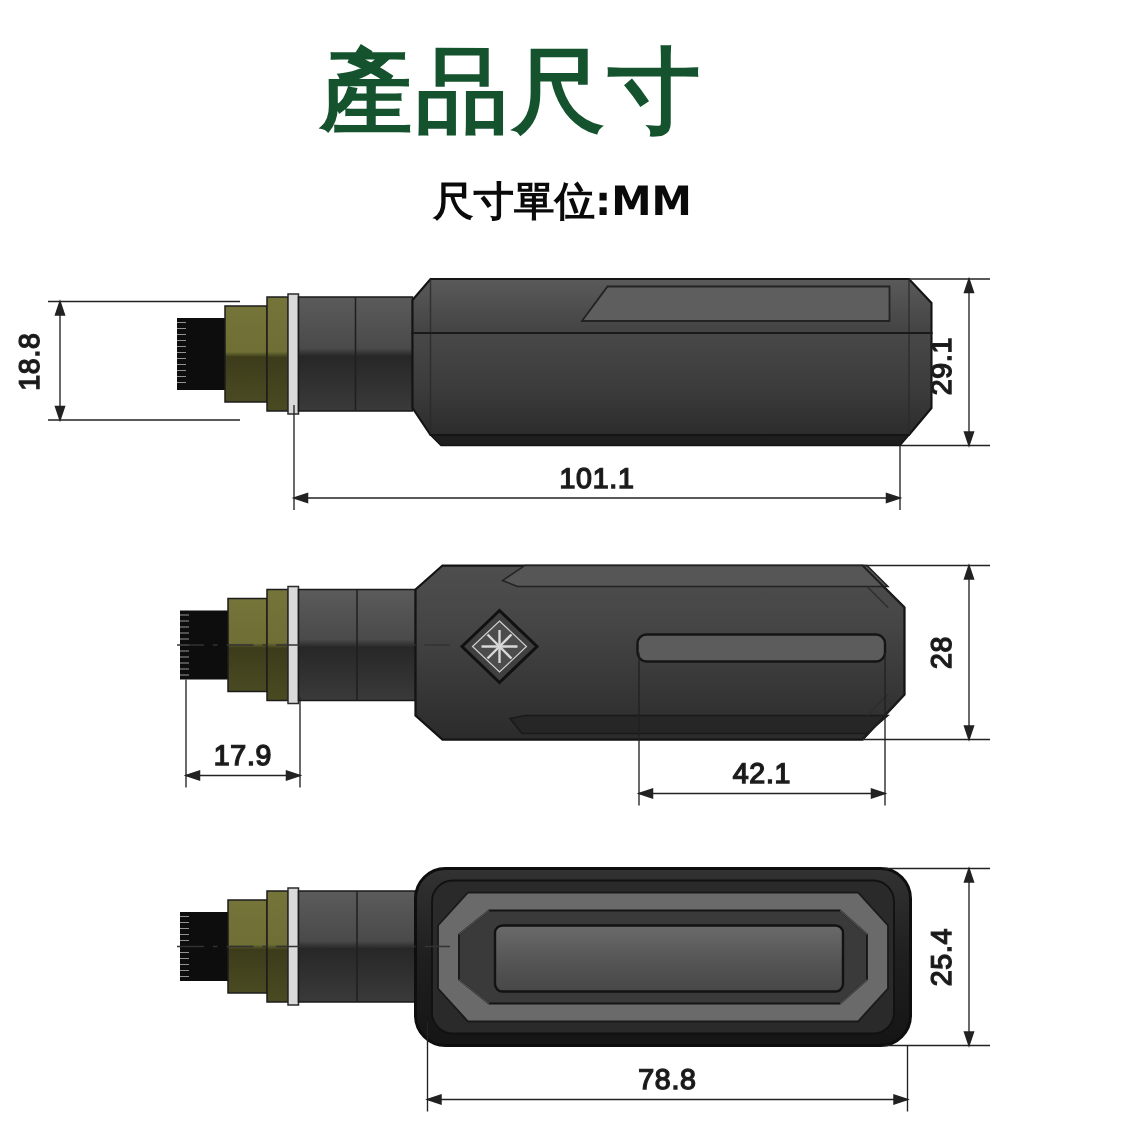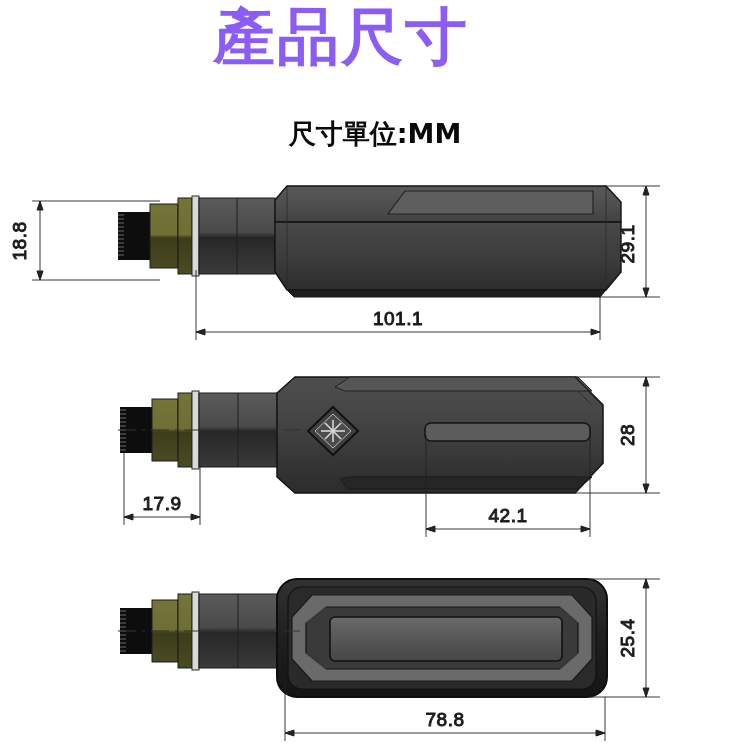--- a/index.html
+++ b/index.html
@@ -18,28 +18,28 @@
   }
   #page {
     position: relative;
     width: 750px;
     height: 750px;
     background: #ffffff;
   }
   .title {
     position: absolute;
     left: 0;
-    top: 4px;
+    top: 28px;
     width: 682px;
     text-align: center;
     font-size: 62px;
     font-weight: 700;
     letter-spacing: 2px;
     line-height: 1.05;
-    color: #8b5cf6;
+    color: #14532d;
     font-family: "DejaVu Sans", "Liberation Sans", sans-serif;
   }
   .subtitle {
     position: absolute;
     left: 0;
     top: 116px;
     width: 750px;
     text-align: center;
     font-size: 27px;
     font-weight: 700;

